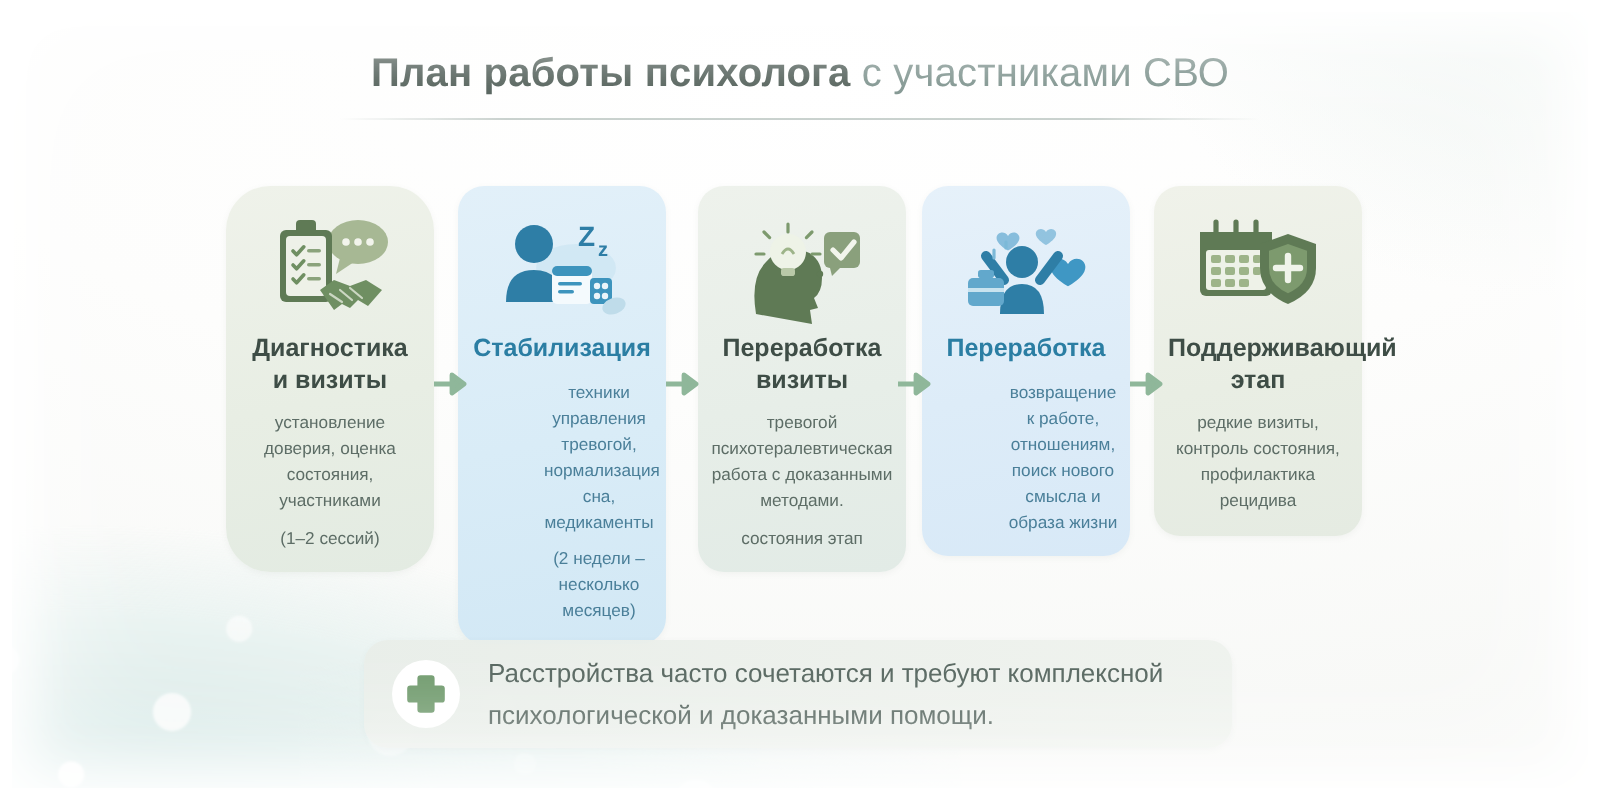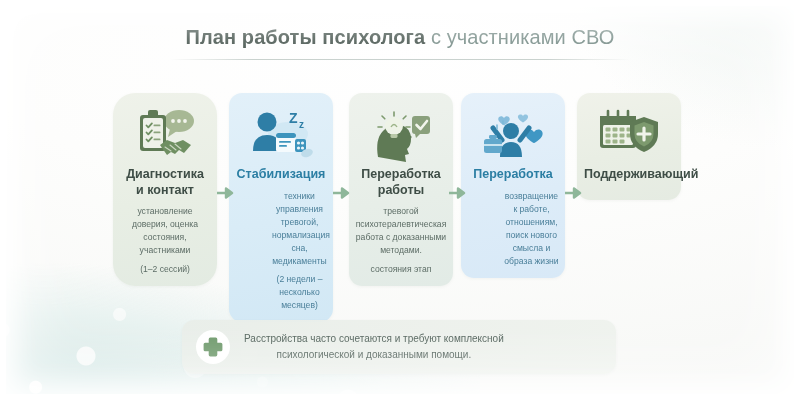--- a/index.html
+++ b/index.html
@@ -202,25 +202,24 @@
     height: 34px;
     margin-left: 14px;
     margin-right: 14px;
     border-radius: 50%;
     background: #ffffff;
     display: flex;
     align-items: center;
     justify-content: center;
   }
   .note-text {
-    font-size: 10px;
+    font-size: 13px;
     line-height: 1.65;
     color: #53635c;
     padding-right: 14px;
-    text-align: center;
   }
 </style>
 </head>
 <body>
 
 <div id="canvas">
 
   <div class="tint-tr"></div>
   <div class="foam"></div>
   <div class="foam-2"></div>
@@ -254,21 +253,21 @@
           <rect x="21.5" y="24.5" width="7" height="1.8" rx=".9" fill="#8ba37c"></rect>
           <path d="M14.5 32.5 l1.8 1.9 l3.6 -4" stroke="#6f8f62" stroke-width="1.8" fill="none" stroke-linecap="round" stroke-linejoin="round"></path>
           <rect x="21.5" y="31.5" width="7" height="1.8" rx=".9" fill="#8ba37c"></rect>
 
           <path d="M28 38 l7 -5 l8 3 l8 -3 l8 5 l-7 8 l-5 -3 l-4 4 l-4 -2 l-4 3 Z" fill="#6f8f62"></path>
           <path d="M33 40 l6 4 M38 38 l6 5 M43 37 l6 5" stroke="#eaefe2" stroke-width="1.1" stroke-linecap="round" opacity=".75"></path>
         </svg>
       </div>
       <div class="card-title t-dark">
         <div>Диагностика</div>
-        <div>и контакт</div>
+        <div>и визиты</div>
       </div>
       <div class="card-body b-dark">
         <span>установление доверия, оценка состояния, участниками</span>
         <span class="sub">(1–2 сессий)</span>
       </div>
     </div>
 
     <div class="card c2">
       <div class="icon-wrap">
         <svg width="66" height="56" viewBox="0 0 66 56" aria-hidden="true">
@@ -324,21 +323,21 @@
 
           <circle cx="42" cy="30" r="1.6" fill="#5f7a55"></circle>
 
           <rect x="44" y="9" width="18" height="18" rx="3" fill="#8aa07c"></rect>
           <path d="M48.5 18 l4 4 l6.5 -8" stroke="#f2f5ec" stroke-width="2.6" fill="none" stroke-linecap="round" stroke-linejoin="round"></path>
           <path d="M47 27 l1 4 l4 -4 Z" fill="#8aa07c"></path>
         </svg>
       </div>
       <div class="card-title t-dark">
         <div>Переработка</div>
-        <div>работы</div>
+        <div>визиты</div>
       </div>
       <div class="card-body b-dark">
         <span>тревогой психотералевтическая работа с доказанными методами.</span>
         <span class="sub">состояния этап</span>
       </div>
     </div>
 
     <div class="card c4">
       <div class="icon-wrap">
         <svg width="66" height="56" viewBox="0 0 66 56" aria-hidden="true">
@@ -395,20 +394,24 @@
             <rect x="23.5" y="32.5" width="5" height="4" rx="1"></rect>
           </g>
 
           <path d="M48 10 l14 5 v12 q0 12 -14 18 q-14 -6 -14 -18 V15 Z" fill="#5f7a55"></path>
           <path d="M48 15 l9.5 3.4 v8.6 q0 8.4 -9.5 12.6 q-9.5 -4.2 -9.5 -12.6 V18.4 Z" fill="#7d9a6e"></path>
           <path d="M48 21 v12 M42 27 h12" stroke="#f0f4ea" stroke-width="3.2" stroke-linecap="round"></path>
         </svg>
       </div>
       <div class="card-title t-dark">
         <div>Поддерживающий</div>
+        <div>этап</div>
+      </div>
+      <div class="card-body b-dark">
+        <span>редкие визиты, контроль состояния, профилактика рецидива</span>
       </div>
     </div>
 
     <div class="arrow a1">
       <svg width="17" height="12" viewBox="0 0 17 12" aria-hidden="true">
         <path d="M0 6 h10 M9 1.5 L15 6 L9 10.5 Z" stroke="#8fb79a" stroke-width="2.4" fill="#8fb79a" stroke-linejoin="round" stroke-linecap="round"></path>
       </svg>
     </div>
     <div class="arrow a2">
       <svg width="17" height="12" viewBox="0 0 17 12" aria-hidden="true">

